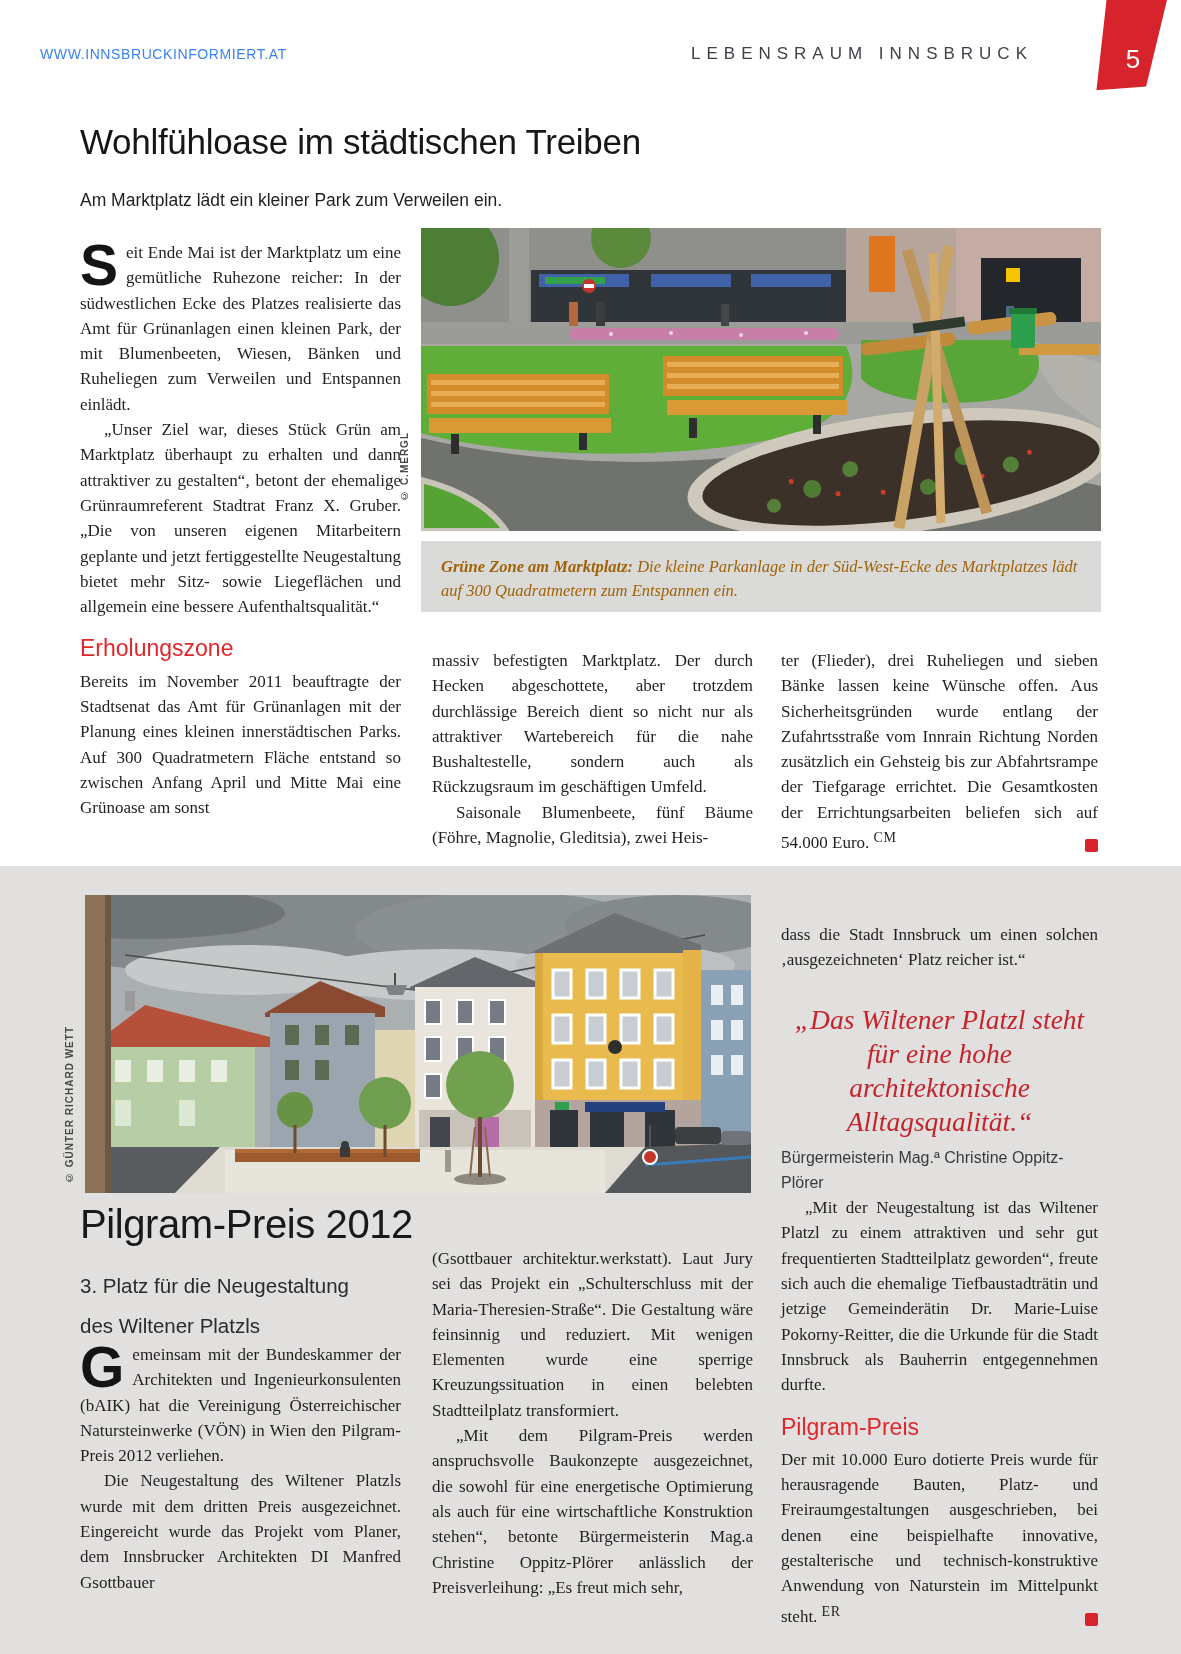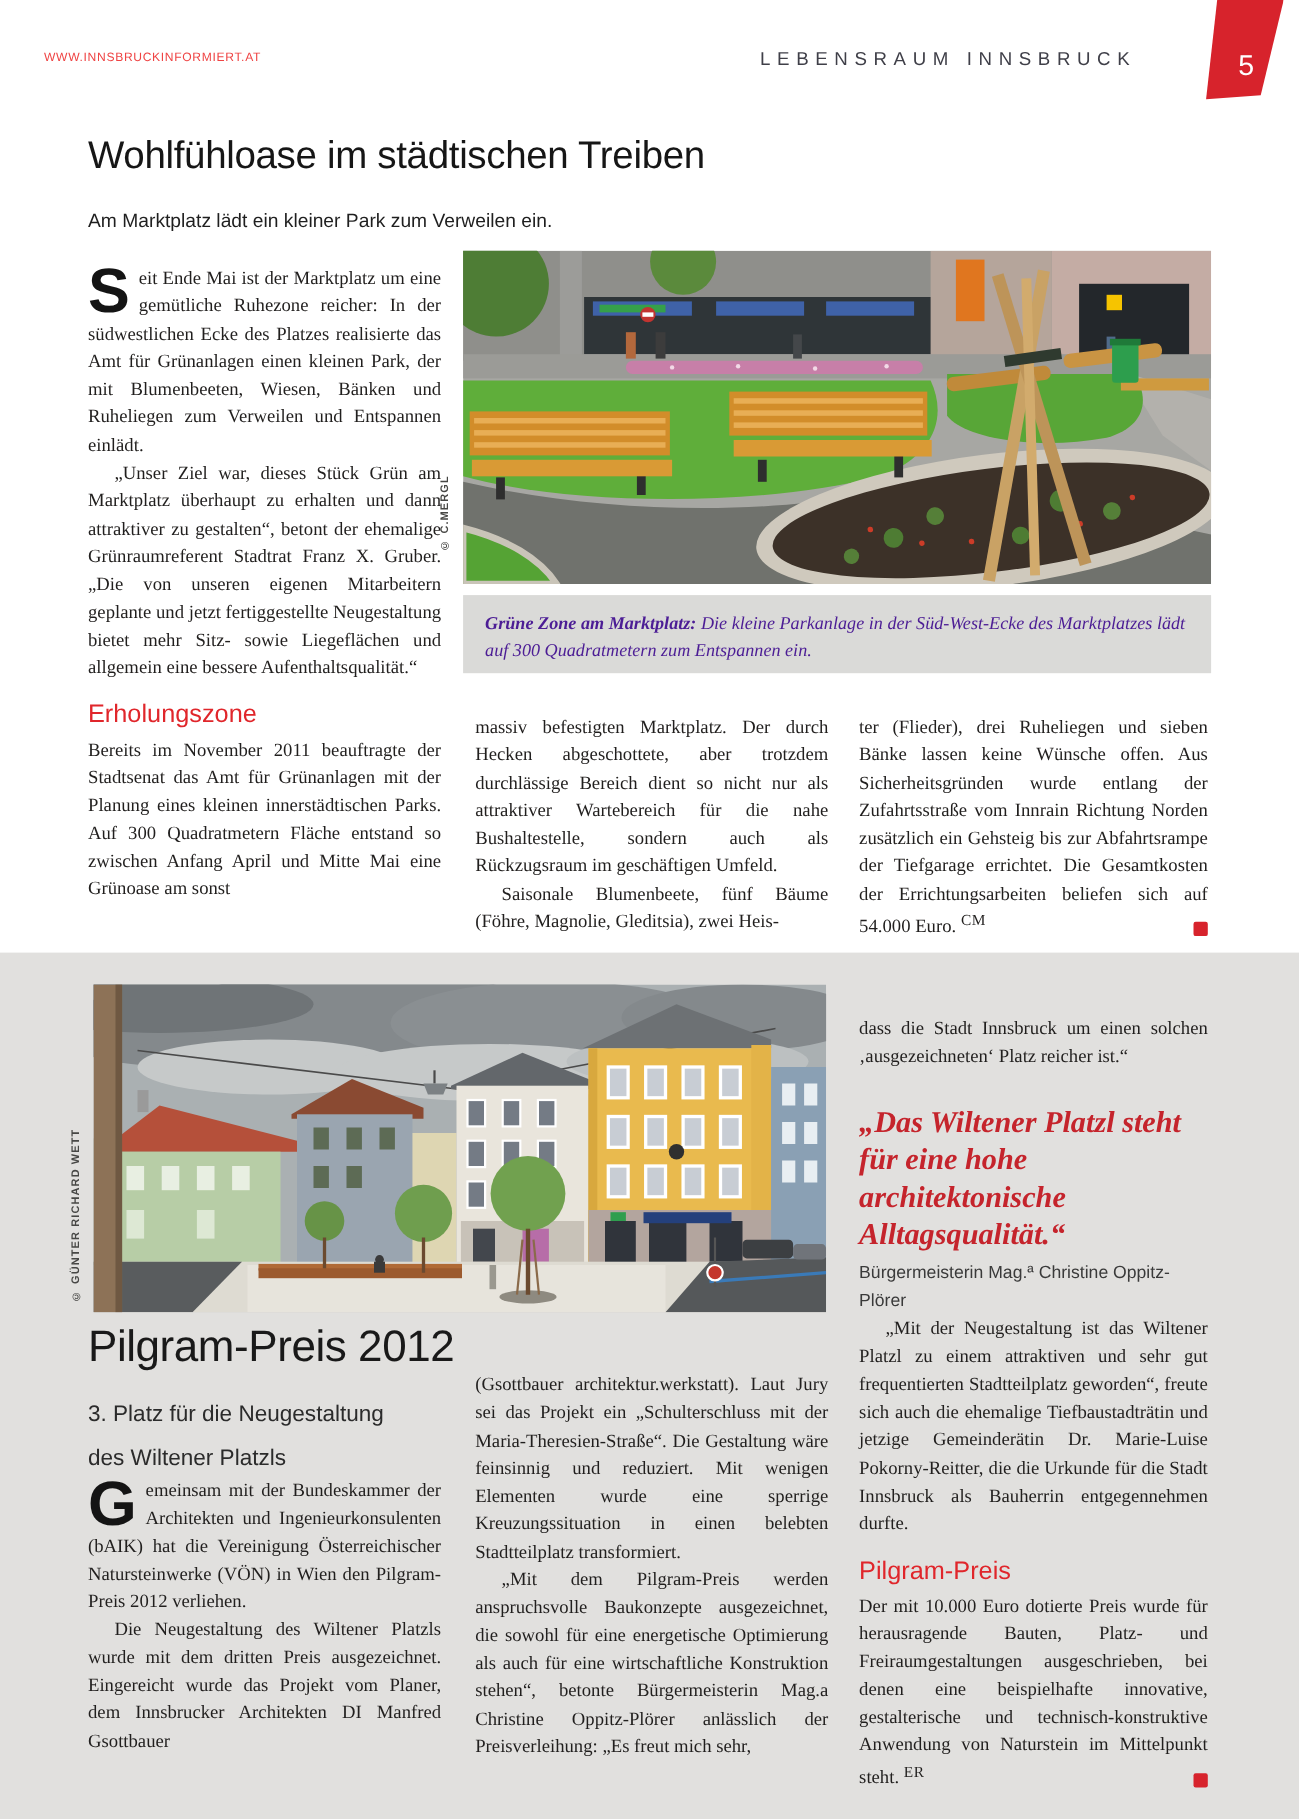--- a/index.html
+++ b/index.html
@@ -1,21 +1,21 @@
 <!DOCTYPE html>
 <html lang="de"><head>
 <meta charset="utf-8">
 <style>
   html,body{margin:0;padding:0;background:#f2f2f2;}
   .page{position:relative;width:1181px;height:1654px;background:#ffffff;overflow:hidden;
         font-family:"Liberation Serif",serif;color:#211f1e;}
   .abs{position:absolute;}
   
-  .hdr-url{left:40px;top:46px;font-family:"Liberation Sans",sans-serif;font-size:11px;
-           letter-spacing:.6px;color:#ef4444;}
+  .hdr-url{left:40px;top:46px;font-family:"Liberation Sans",sans-serif;font-size:14px;
+           letter-spacing:.6px;color:#3b82f6;}
   .hdr-section{right:148px;top:44px;font-family:"Liberation Sans",sans-serif;font-size:17px;
            letter-spacing:6px;color:#3f3f48;font-weight:500;}
   .page-tab{left:1095px;top:0;width:72px;height:93px;background:#d7232c;
             clip-path:polygon(16% 0,100% 0,71% 93%,2% 97%);
             display:flex;align-items:flex-end;justify-content:center;}
   .page-tab span{color:#ffffff;font-family:"Liberation Sans",sans-serif;font-size:26px;
             font-weight:400;margin:0 0 18px 4px;}
   
   .a1-title{left:80px;top:122px;font-family:"Liberation Sans",sans-serif;font-size:35px;
             color:#161616;letter-spacing:-.3px;}
@@ -32,35 +32,35 @@
   .c3{left:781px;top:648px;width:317px;}
   .sup-initials{font-size:14px;letter-spacing:.5px;vertical-align:6px;}
   .endmark{position:absolute;right:0;bottom:3px;width:13px;height:13px;background:#d7232c;border-radius:2px;}
   .relcol{position:absolute;}
   
   .photo1{left:421px;top:228px;width:680px;height:303px;}
   .vert-credit{font-family:"Liberation Sans",sans-serif;font-size:10px;font-weight:600;
                letter-spacing:1px;color:#474745;writing-mode:vertical-rl;transform:rotate(180deg);}
   .credit1{left:399px;top:432px;height:98px;display:flex;align-items:flex-start;}
   .caption{left:421px;top:541px;width:680px;height:71px;background:#dadad8;box-sizing:border-box;
-           padding:14px 20px;font-style:italic;font-size:16.5px;line-height:24px;color:#4c1d95;}
+           padding:14px 20px;font-style:italic;font-size:16.5px;line-height:24px;color:#a16207;}
   .cap-lead{font-weight:700;}
   
   .gray-bg{left:0;top:866px;width:1181px;height:788px;background:#e1e0de;}
   .photo2{left:85px;top:895px;width:666px;height:298px;}
   .credit2{left:64px;top:1026px;height:164px;display:flex;align-items:flex-start;}
   .a2-title{left:80px;top:1202px;font-family:"Liberation Sans",sans-serif;font-size:40px;
             color:#191919;letter-spacing:-.4px;}
   .a2-sub{left:80px;top:1266px;width:300px;font-family:"Liberation Sans",sans-serif;
           font-size:20.5px;line-height:40px;color:#2b2b2b;}
   .a2c1{left:80px;top:1342px;}
   .a2c2{left:432px;top:1246px;}
   .a2c3{left:781px;top:922px;width:317px;}
-  .quote{font-style:italic;font-weight:700;font-size:27.5px;line-height:34px;color:#c5242c;
-         margin:30px 0 0 0;text-align:left;}
+  .quote{font-style:italic;font-weight:400;font-size:27.5px;line-height:34px;color:#c5242c;
+         margin:30px 0 0 0;text-align:center;}
   .attribution{font-family:"Liberation Sans",sans-serif;font-size:16px;color:#3a3a3a;
          margin:6px 0 0 0;text-align:left;}
   .sp-top{margin-top:25px;}
 </style>
 </head>
 <body>
 
 <div class="page">
 
   <div class="abs hdr-url">WWW.INNSBRUCKINFORMIERT.AT</div>

